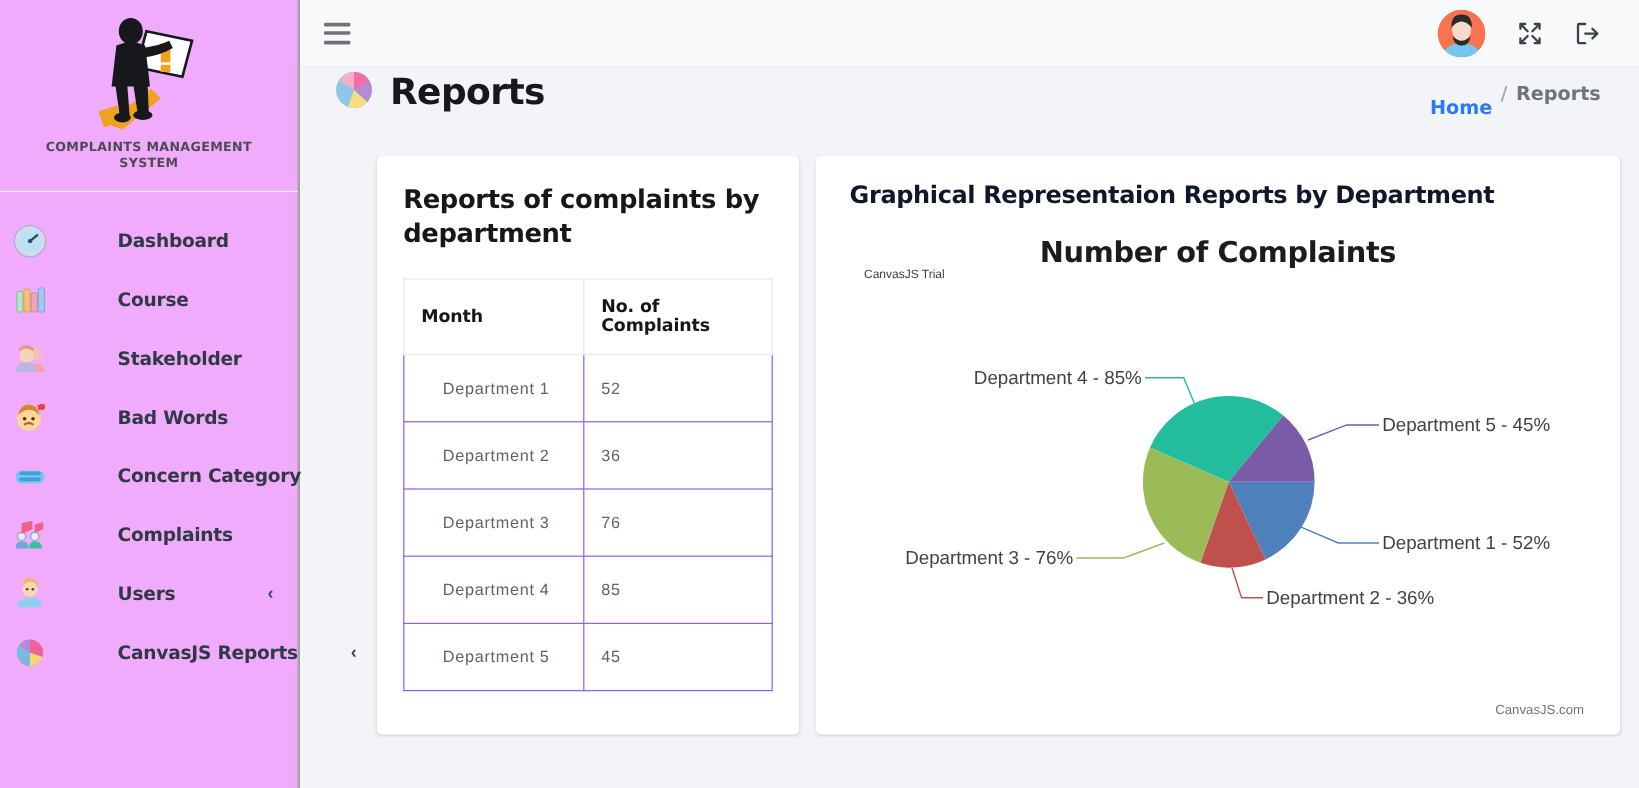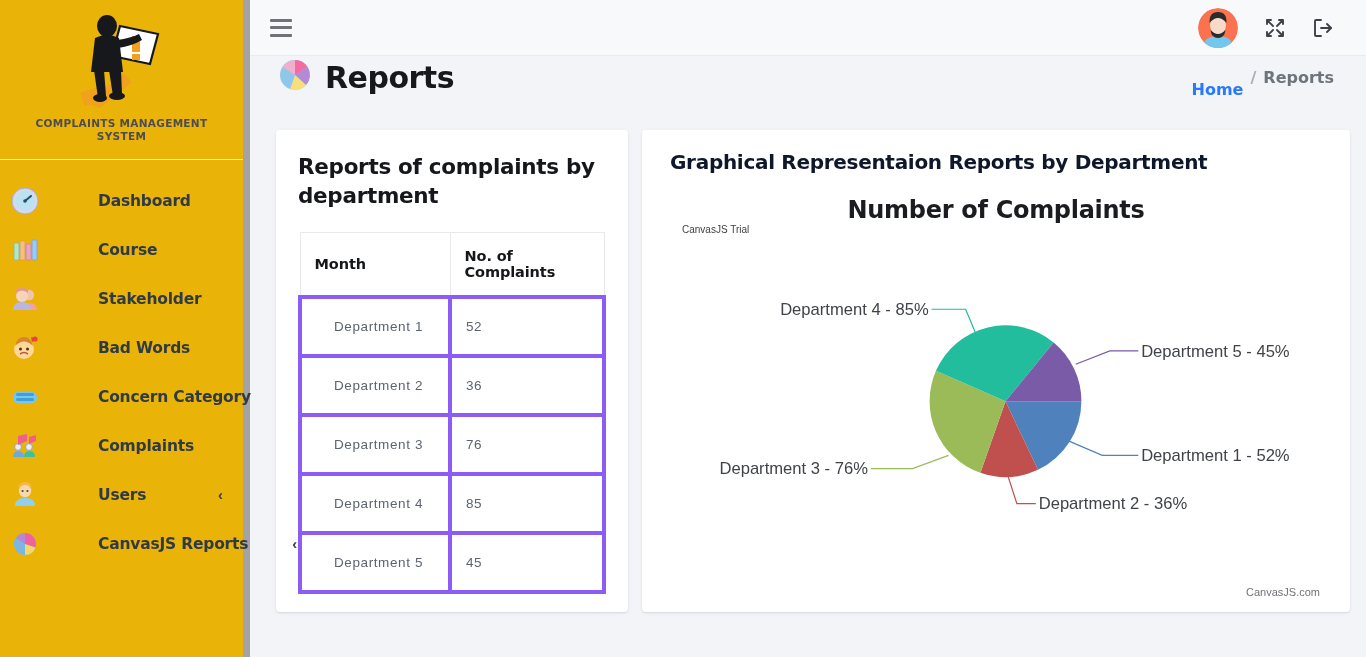--- a/index.html
+++ b/index.html
@@ -7,22 +7,22 @@
     width: 1366px; height: 657px;
     overflow: hidden;
     background: #f3f4f8;
     font-family: "Liberation Sans", sans-serif;
   }
   .app { display: flex; width: 1366px; height: 657px; }
 
   
   .sidebar {
     width: 250px; height: 657px;
-    background: #eab308;
-    border-right: 7px solid #a3a3a3;
+    background: #f0abfc;
+    border-right: 2px solid #a3a3a3;
     flex: 0 0 250px;
     position: relative;
   }
   .brand {
     height: 160px;
     border-bottom: 1px solid #eceef3;
     display: flex; flex-direction: column;
     align-items: center; justify-content: flex-start;
     padding-top: 8px;
   }
@@ -104,21 +104,21 @@
     display: flex; gap: 14px;
     padding: 0 16px 0 26px;
     min-height: 0;
   }
 
   .card {
     background: #ffffff;
     border-radius: 4px;
     box-shadow: 0 1px 3px rgba(40,45,60,.10), 0 1px 1px rgba(40,45,60,.06);
   }
-  .card-left { width: 352px; flex: 0 0 352px; height: 482px; padding: 22px 22px 0 22px; }
+  .card-left { width: 352px; flex: 0 0 352px; height: 482px; padding: 22px 22px 0 22px; margin-left: 38px; }
   .card-right { flex: 1 1 auto; height: 482px; padding: 20px 22px 0 22px; position: relative; }
 
   .card-title {
     font-family: "DejaVu Sans", sans-serif;
     font-size: 21.5px; font-weight: 700;
     color: #15171b; line-height: 29px;
     letter-spacing: -0.3px;
   }
   .chart-card-title {
     font-family: "DejaVu Sans", sans-serif;
@@ -130,21 +130,21 @@
   table.rpt { width: 100%; border-collapse: collapse; margin-top: 22px; }
   table.rpt th {
     border: 1px solid #e7e9ee;
     text-align: left;
     padding: 15px 14px;
     font-family: "DejaVu Sans", sans-serif;
     font-size: 14.5px; font-weight: 700;
     color: #15171b; letter-spacing: -0.1px;
   }
   table.rpt td {
-    border: 4px solid #8b5cf6;
+    border: 1px solid #8b5cf6;
     padding: 20px 14px 20px 32px;
     font-family: "Liberation Sans", sans-serif;
     font-size: 13.5px; font-weight: 400;
     color: #5c6470; letter-spacing: 0.6px;
   }
   table.rpt td.num { padding-left: 14px; }
   table.rpt th:first-child { width: 150px; }
 
   
   .chart-area { position: relative; width: 100%; height: 420px; margin-top: 8px; }

